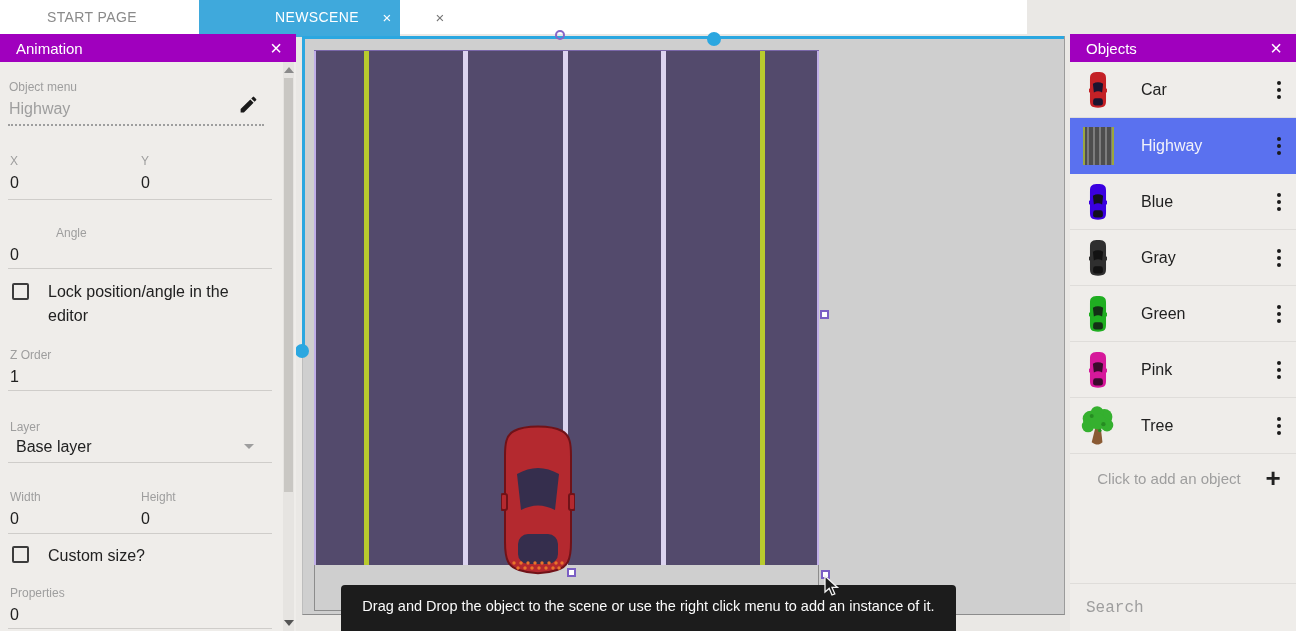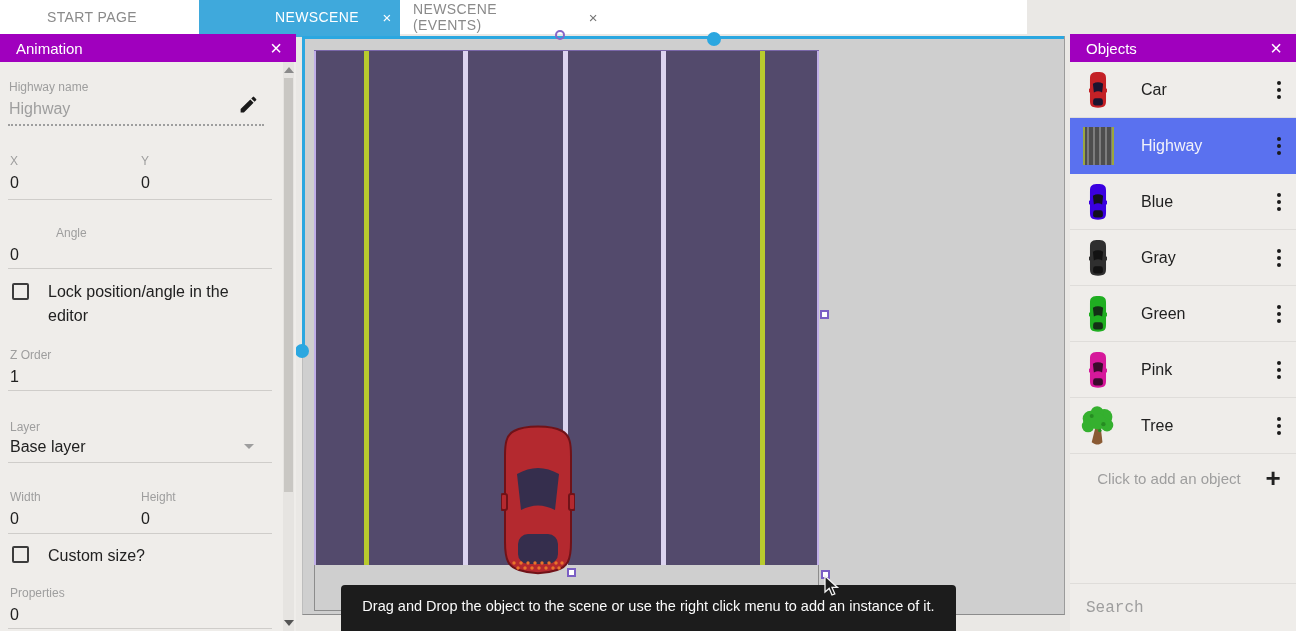--- a/index.html
+++ b/index.html
@@ -31,21 +31,21 @@
   .f-label { position:absolute; font-size:12px; color:#9E9E9E; }
   .f-value { position:absolute; font-size:16px; color:#212121; }
   .f-line  { position:absolute; left:8px; width:264px; height:1px; background:#CFCDCA; }
   .name-value { color:#9E9E9E; }
   .name-dotted { position:absolute; left:8px; width:256px; border-bottom:2px dotted #9E9E9E; }
   .pencil { position:absolute; left:238px; top:60px; width:21px; height:21px; cursor:pointer; }
   .checkbox { position:absolute; left:12px; width:17px; height:17px; border:2px solid #3C3C3C; border-radius:2px; background:transparent; cursor:pointer; }
   .check-label { position:absolute; left:48px; font-size:16px; color:#212121; width:220px; line-height:24px; }
   .dd-arrow { position:absolute; left:244px; width:0; height:0; border-left:5px solid transparent;
               border-right:5px solid transparent; border-top:5px solid #9E9E9E; }
-  .layer-value { color:#212121; }
+  .layer-value { color:#212121;margin-left:6px; }
 
   
   .pscroll { position:absolute; left:283px; top:28px; width:11px; height:569px; background:#E6E4E1; }
   .pscroll .thumb { position:absolute; left:1px; top:16px; width:9px; height:414px; background:#C9C7C3; }
   .scroll-arrow { position:absolute; left:1px; width:0; height:0; border-left:5px solid transparent; border-right:5px solid transparent; }
   .arrow-up { top:5px; border-bottom:6px solid #8A8A8A; }
   .arrow-down { bottom:5px; border-top:6px solid #555; }
 
   
   .canvas { position:absolute; left:302px; top:36px; width:763px; height:579px; background:#CFCFCF;
@@ -111,21 +111,20 @@
 </head>
 <body>
 
 <div class="tabbar">
   <div class="tab tab-start">START PAGE</div>
   <div class="tab tab-active">
     <span class="tab-label">NEWSCENE</span>
     <span class="tab-close">×</span>
   </div>
   <div class="tab tab-events">
-    <span class="tab-label">NEWSCENE (EVENTS)</span>
     <span class="tab-close">×</span>
   </div>
   <div class="tab-underline"></div>
 </div>
 
 <div class="canvas">
   <div class="sel-top-line"></div>
   <div class="sel-left-line"></div>
 
   <div class="road">
@@ -183,21 +182,21 @@
 <svg class="cursor" width="16" height="22" viewBox="0 0 16 22">
   <path d="M1 1 L1 17 L5.2 13.4 L8 20 L10.8 18.8 L8 12.4 L13.5 12.4 Z" fill="#1B1B1B" stroke="#F2F2F2" stroke-width="1.3"></path>
 </svg>
 
 <div class="panel props-panel">
   <div class="panel-header">
     <span class="panel-title">Animation</span>
     <span class="panel-close">×</span>
   </div>
 
-  <div class="f-label" style="left:9px; top:46px;">Highway name</div>
+  <div class="f-label" style="left:9px; top:46px;">Object menu</div>
   <div class="f-value name-value" style="left:9px; top:66px;">Highway</div>
   <div class="name-dotted" style="top:90px;"></div>
   <svg class="pencil" viewBox="0 0 24 24">
     <path fill="#1A1A1A" d="M3 17.25V21h3.75L17.81 9.94l-3.75-3.75L3 17.25zM20.71 7.04c.39-.39.39-1.02 0-1.41l-2.34-2.34a.996.996 0 0 0-1.41 0l-1.83 1.83 3.75 3.75 1.83-1.83z"></path>
   </svg>
 
   <div class="f-label" style="left:10px; top:120px;">X</div>
   <div class="f-label" style="left:141px; top:120px;">Y</div>
   <div class="f-value" style="left:10px; top:140px;">0</div>
   <div class="f-value" style="left:141px; top:140px;">0</div>

